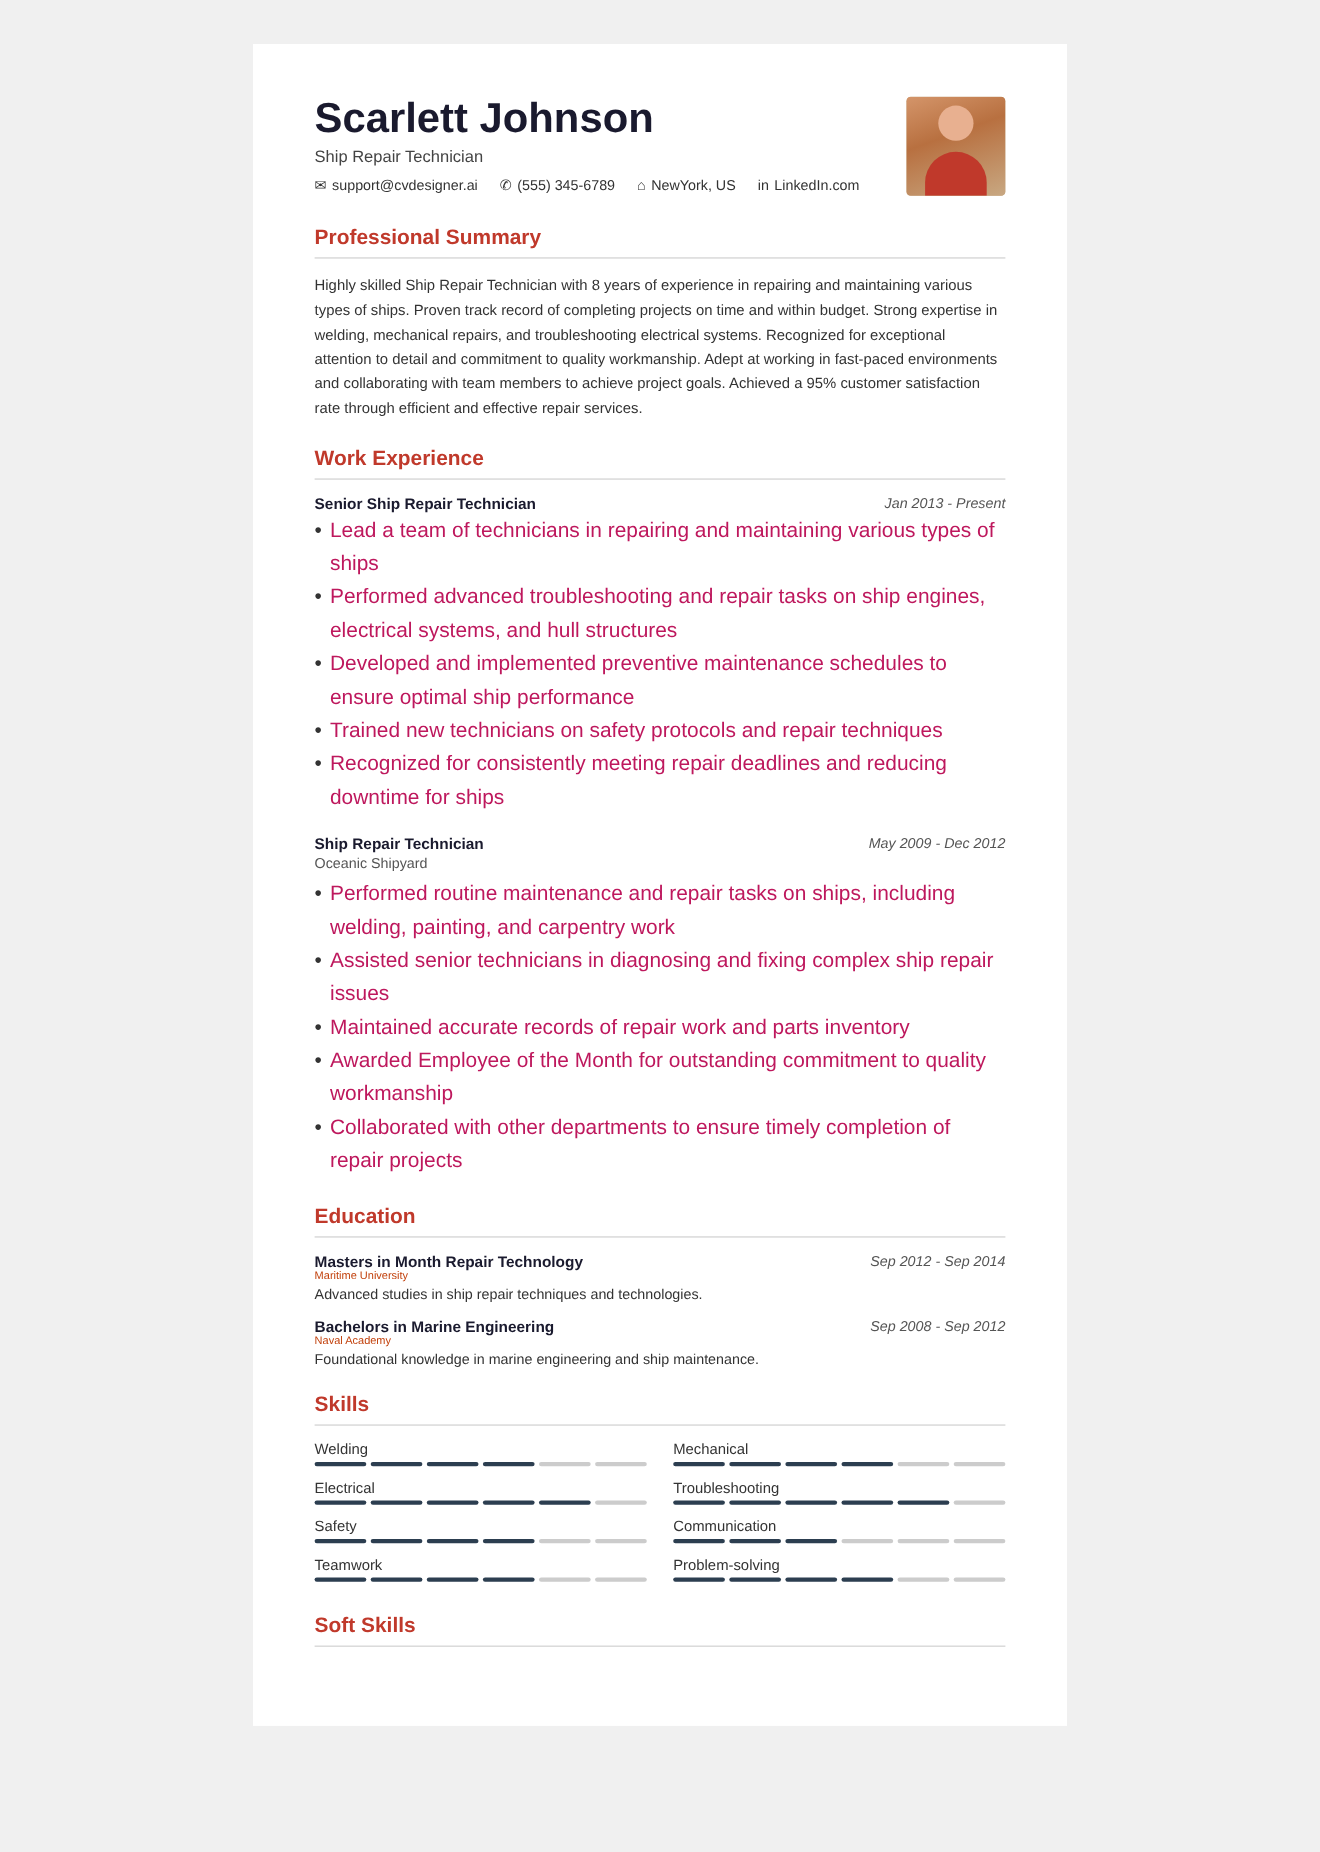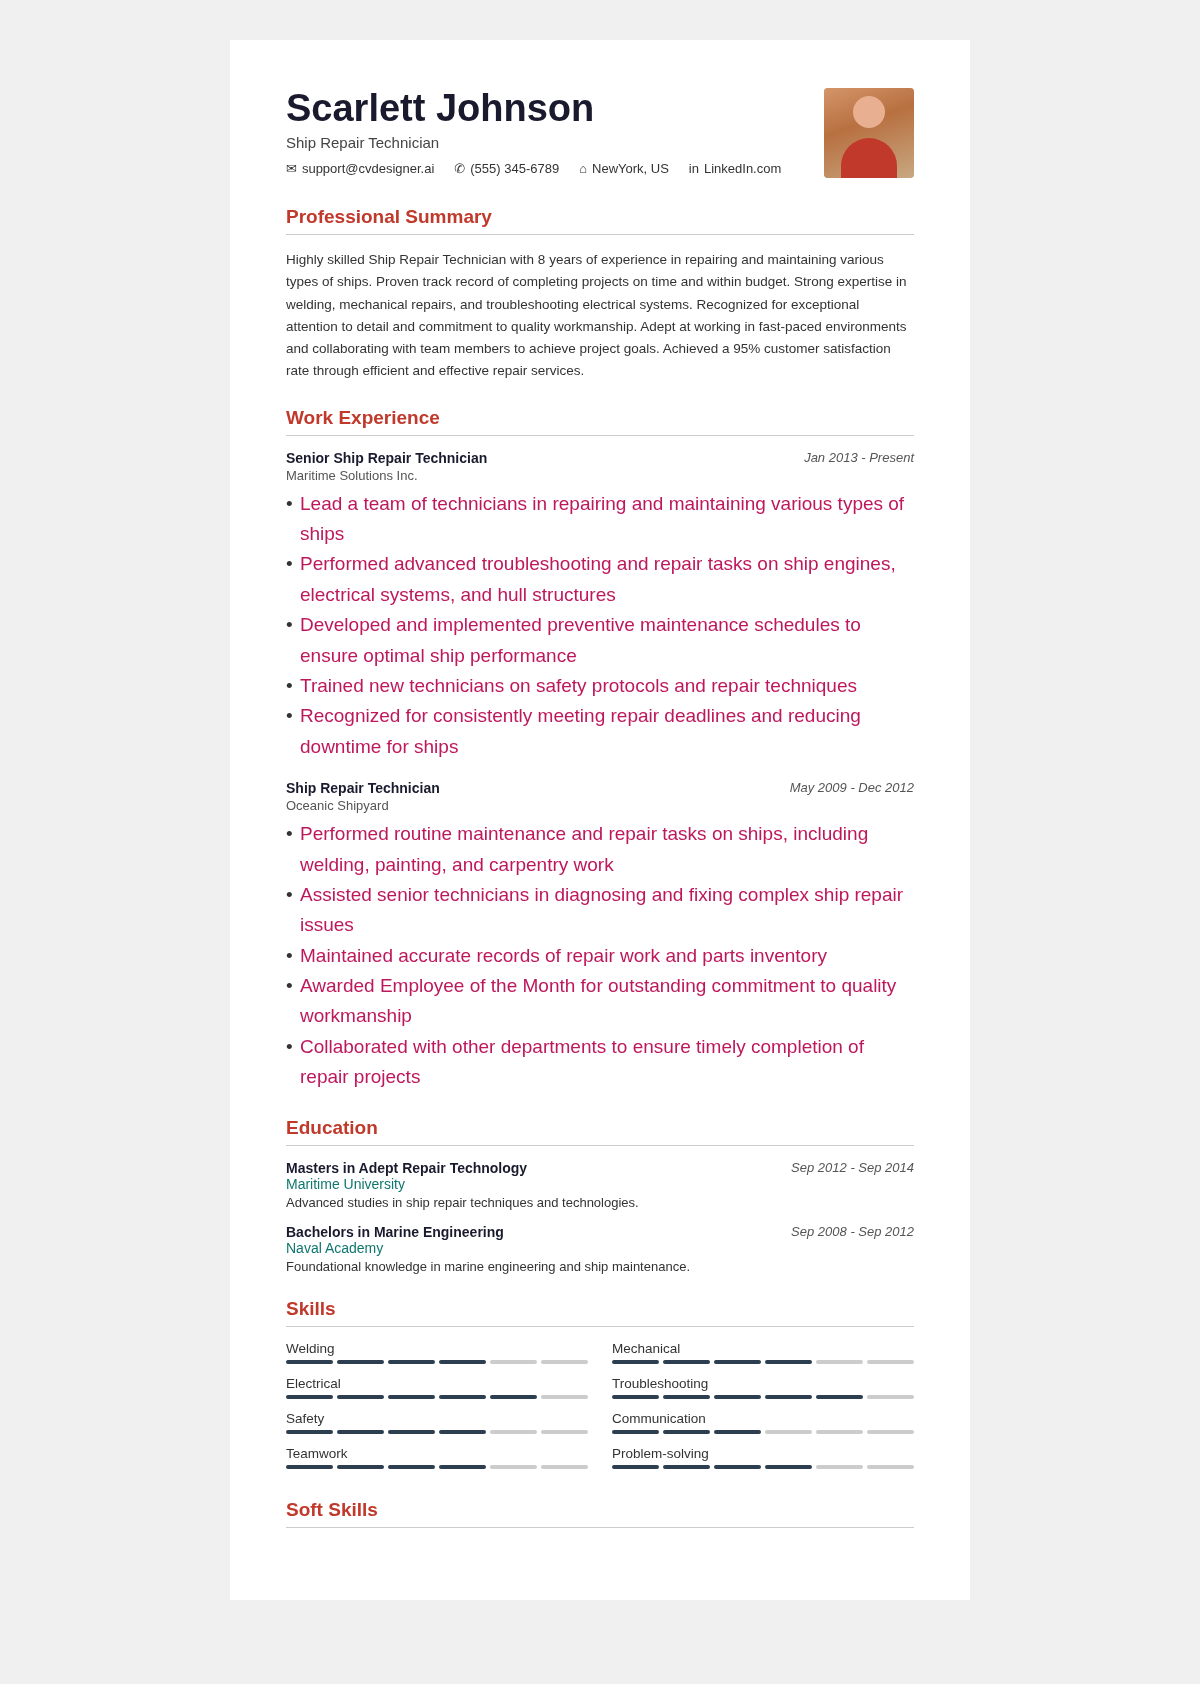--- a/index.html
+++ b/index.html
@@ -170,22 +170,22 @@
     }
     .edu-dates {
       font-size: 13px;
       color: #555;
       font-style: italic;
       white-space: nowrap;
       margin-left: 20px;
       text-align: right;
     }
     .edu-school {
-      font-size: 14px;
-      color: #0f766e;
+      font-size: 10px;
+      color: #c2410c;
       margin-bottom: 3px;
     }
     .edu-desc {
       font-size: 13px;
       color: #333;
     }
     
     .skills-grid {
       display: grid;
       grid-template-columns: 1fr 1fr;
@@ -259,21 +259,20 @@
 
   <div class="section">
     <div class="section-title">Work Experience</div>
     <hr class="section-divider">
     <div id="jobs-container">
         <div class="job-entry">
           <div class="job-header">
             <div class="job-title-text">Senior Ship Repair Technician</div>
             <div class="job-dates">Jan 2013 - Present</div>
           </div>
-          <div class="job-company">Maritime Solutions Inc.</div>
           <ul class="job-bullets">
             <li>Lead a team of technicians in repairing and maintaining various types of ships</li>
             <li>Performed advanced troubleshooting and repair tasks on ship engines, electrical systems, and hull structures</li>
             <li>Developed and implemented preventive maintenance schedules to ensure optimal ship performance</li>
             <li>Trained new technicians on safety protocols and repair techniques</li>
             <li>Recognized for consistently meeting repair deadlines and reducing downtime for ships</li>
           </ul>
         </div>
         <div class="job-entry">
           <div class="job-header">
@@ -291,21 +290,21 @@
         </div>
       </div>
   </div>
 
   <div class="section">
     <div class="section-title">Education</div>
     <hr class="section-divider">
     <div id="edu-container">
         <div class="edu-entry">
           <div class="edu-header">
-            <div class="edu-degree">Masters in Adept Repair Technology</div>
+            <div class="edu-degree">Masters in Month Repair Technology</div>
             <div class="edu-dates">Sep 2012 - Sep 2014</div>
           </div>
           <div class="edu-school">Maritime University</div>
           <div class="edu-desc">Advanced studies in ship repair techniques and technologies.</div>
         </div>
         <div class="edu-entry">
           <div class="edu-header">
             <div class="edu-degree">Bachelors in Marine Engineering</div>
             <div class="edu-dates">Sep 2008 - Sep 2012</div>
           </div>

